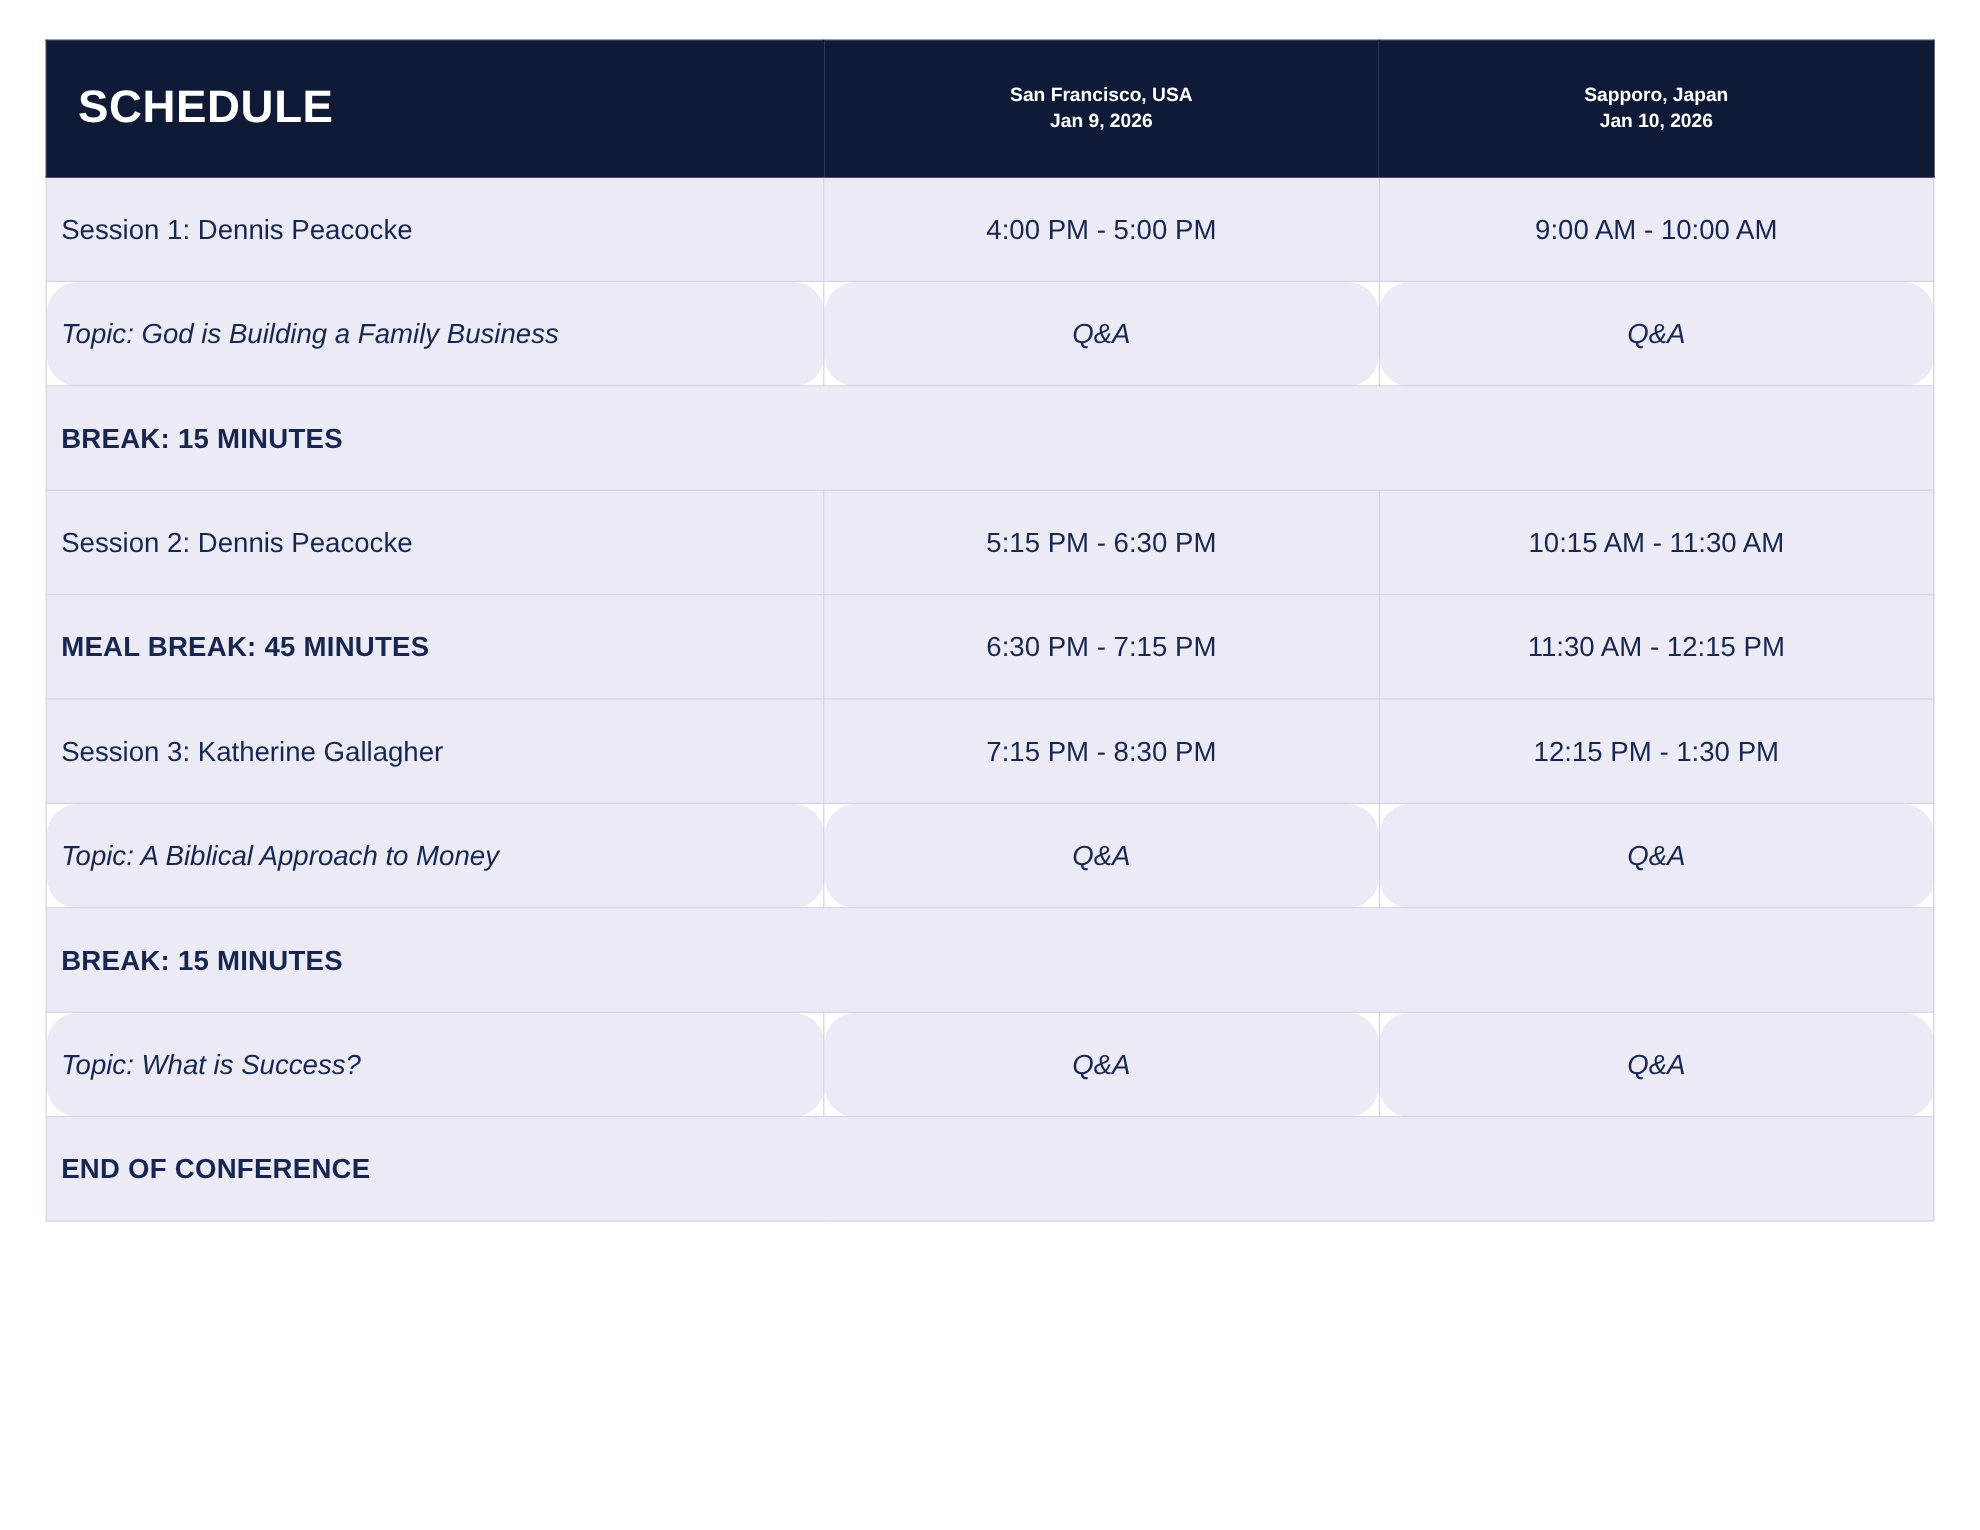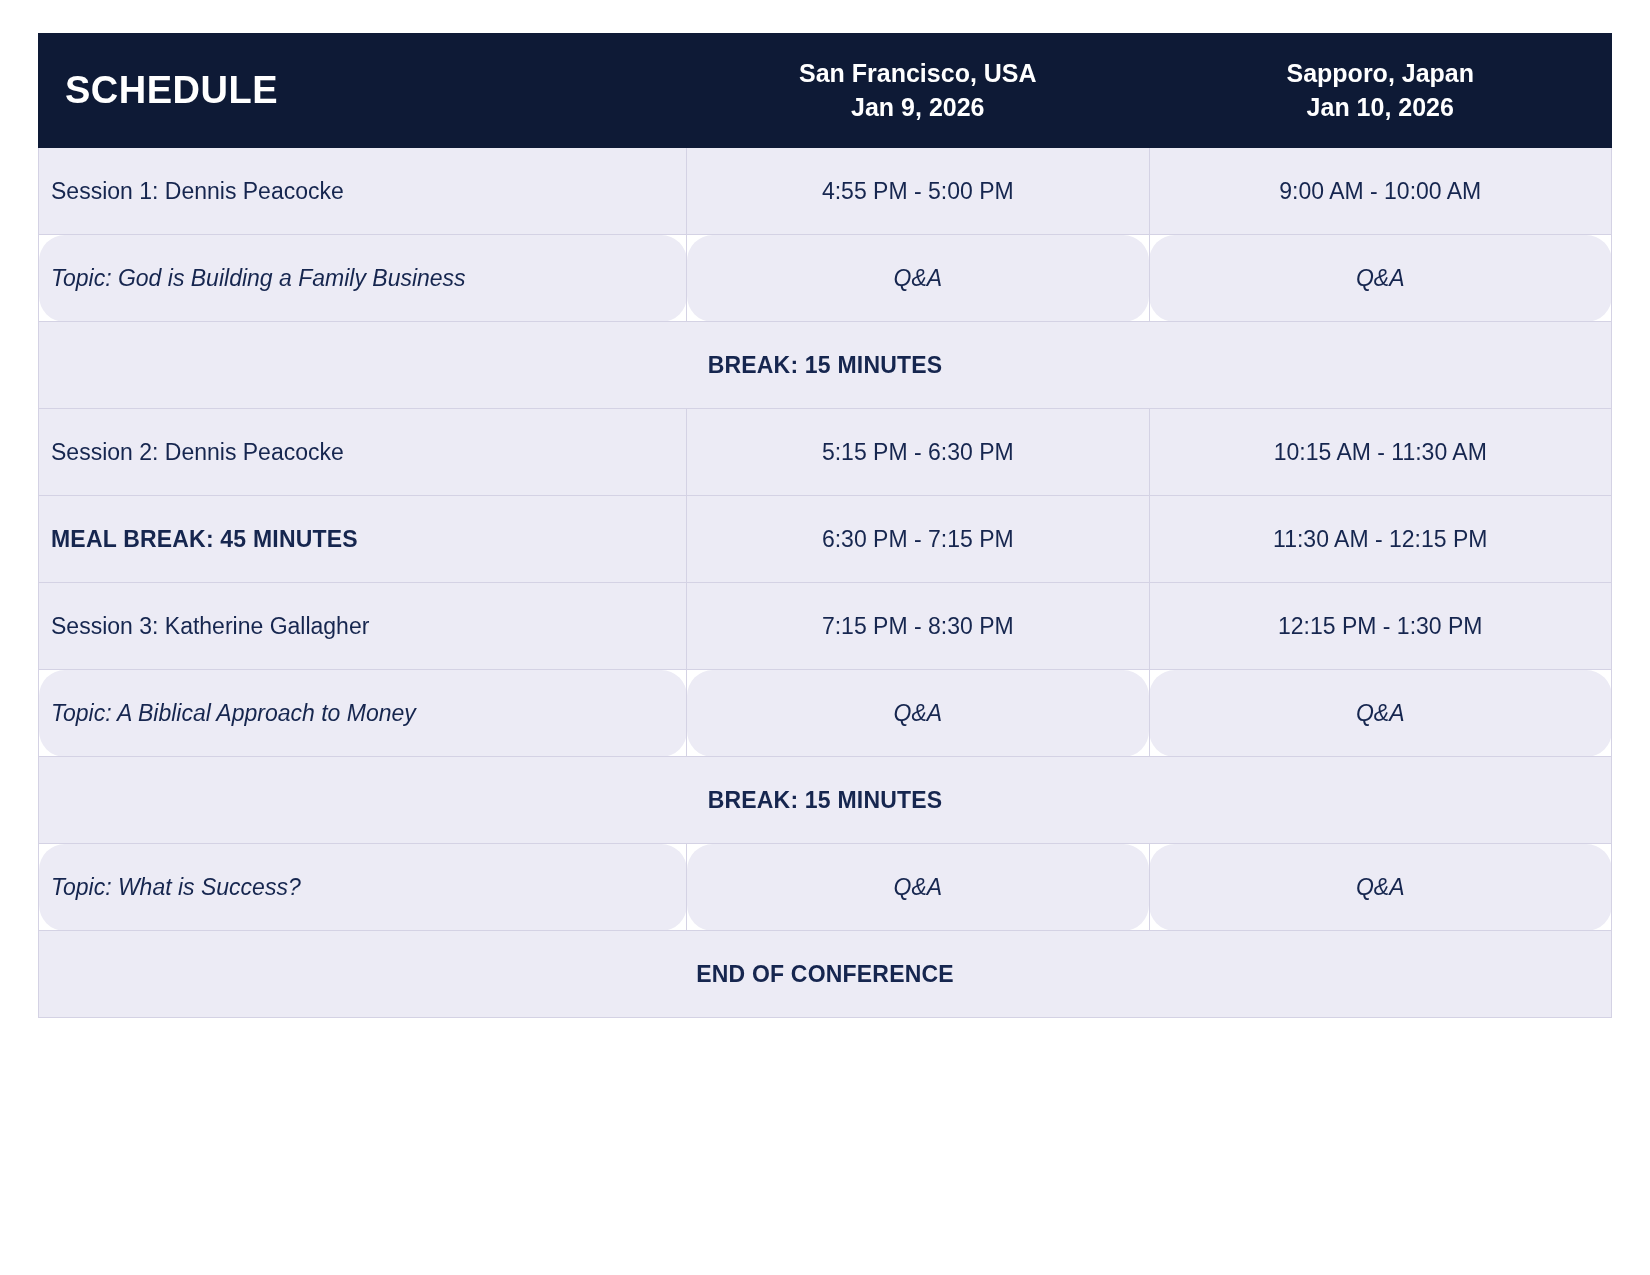--- a/index.html
+++ b/index.html
@@ -40,21 +40,21 @@
   }
   th.head-title {
     text-align: left;
     font-size: 38px;
     font-weight: bold;
     letter-spacing: 0.5px;
     padding-left: 26px;
   }
   th.head-loc {
     text-align: center;
-    font-size: 25px;
+    font-size: 16px;
     font-weight: bold;
     line-height: 1.35;
   }
   th.head-loc .city { display: block; }
   th.head-loc .date { display: block; }
 
   tbody td {
     background: #ecebf5;
     border: 1px solid #d4d2e4;
     height: 70px;
@@ -74,21 +74,21 @@
     border-radius: 26px;
   }
   td.topic.cell-time {
     font-style: italic;
   }
   td.emphasis {
     font-weight: bold;
     letter-spacing: 0.2px;
   }
   tr.full-row td {
-    text-align: center;
+    text-align: left;
   }
 </style>
 </head>
 <body>
 
 <div class="page">
   <table class="schedule">
     <colgroup>
       <col class="col-label">
       <col class="col-tz1">
@@ -104,21 +104,21 @@
         <th class="head-loc">
           <span class="city">Sapporo, Japan</span>
           <span class="date">Jan 10, 2026</span>
         </th>
       </tr>
     </thead>
     <tbody>
 
       <tr>
         <td class="cell-label">Session 1: Dennis Peacocke</td>
-        <td class="cell-time">4:55 PM - 5:00 PM</td>
+        <td class="cell-time">4:00 PM - 5:00 PM</td>
         <td class="cell-time">9:00 AM - 10:00 AM</td>
       </tr>
 
       <tr>
         <td class="cell-label topic">Topic: God is Building a Family Business</td>
         <td class="cell-time topic">Q&amp;A</td>
         <td class="cell-time topic">Q&amp;A</td>
       </tr>
 
       <tr class="full-row">

